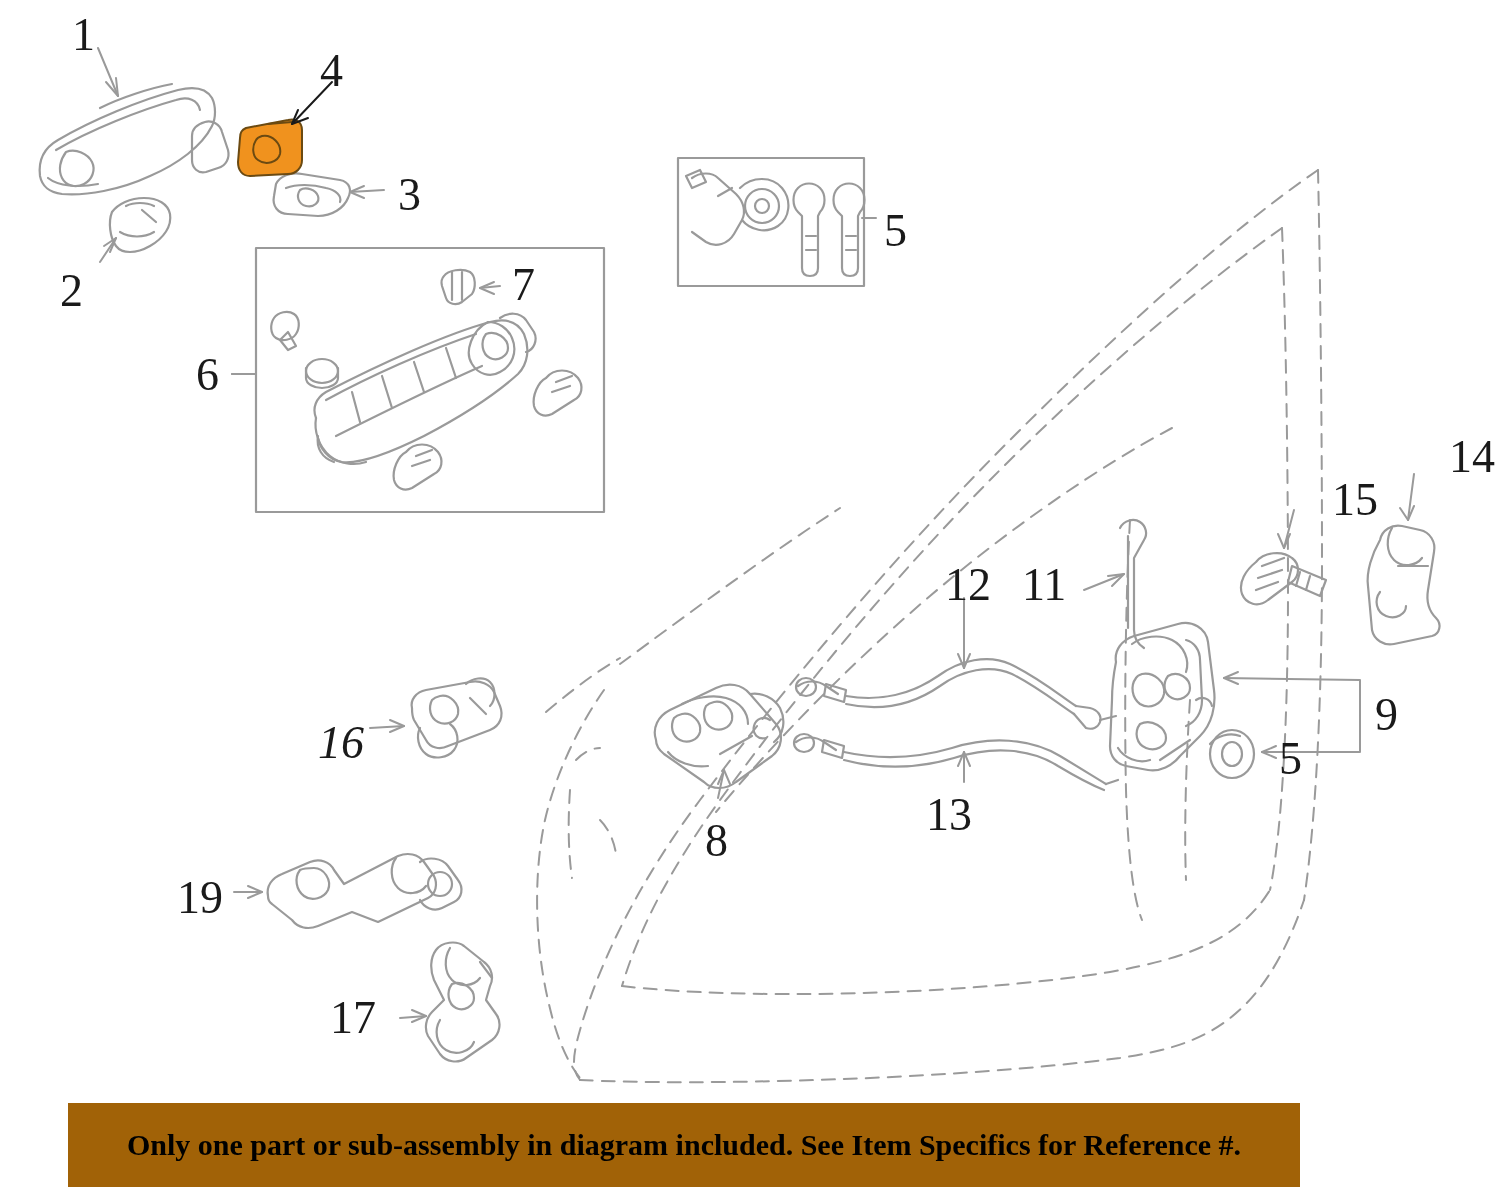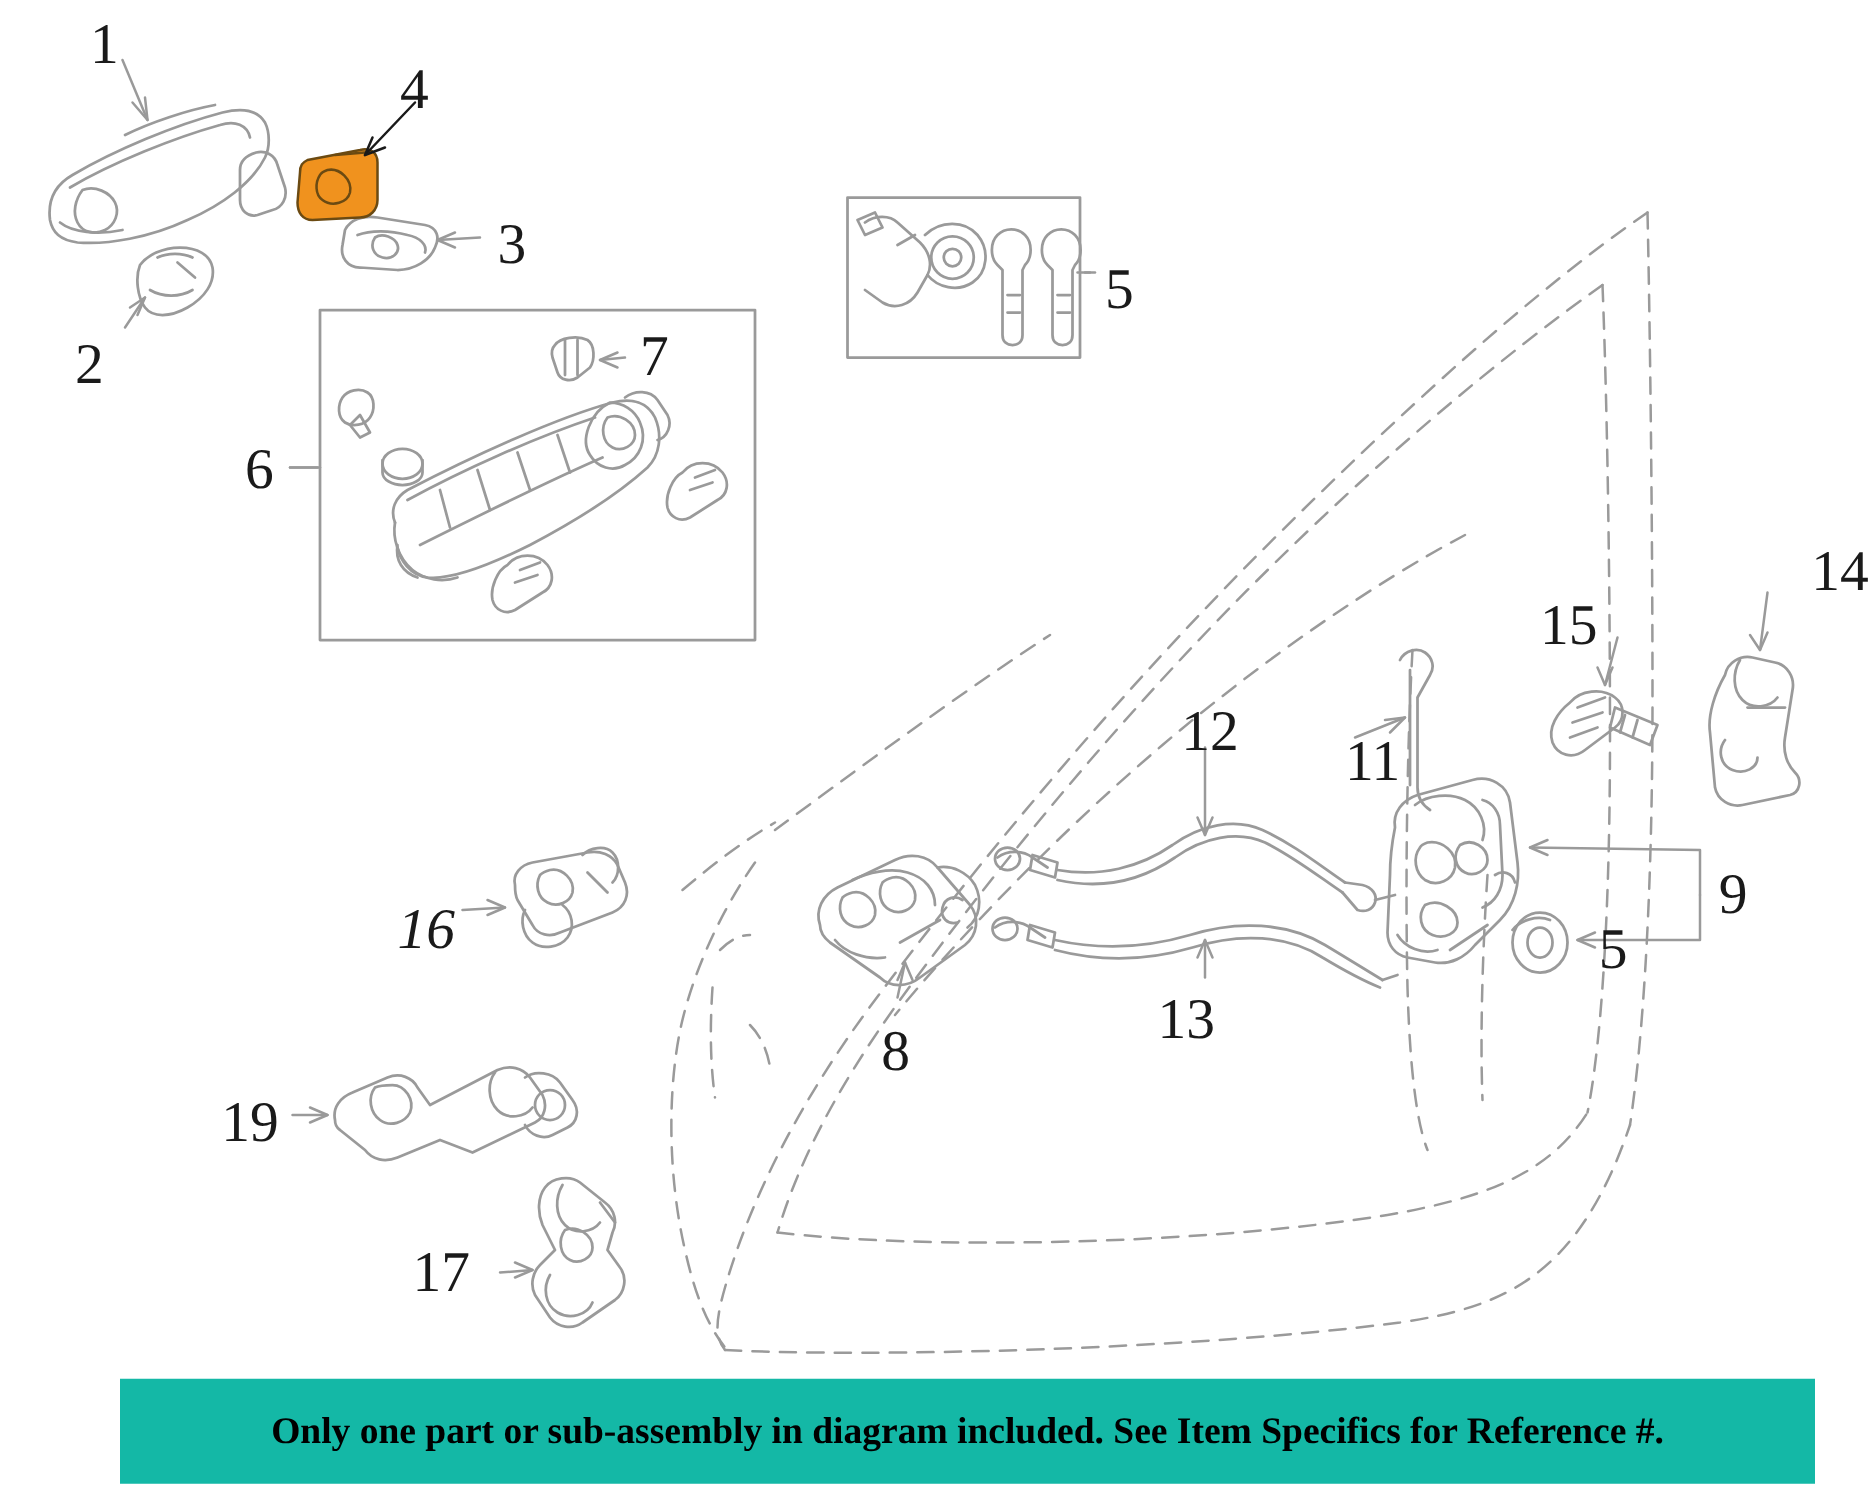--- a/index.html
+++ b/index.html
@@ -29,28 +29,27 @@
     font-family: "Liberation Serif", serif;
     font-size: 46px;
     color: #1a1a1a;
     line-height: 1;
     white-space: nowrap;
   }
   #notice-banner {
     position: absolute;
     left: 68px;
     top: 1103px;
-    width: 1356px;
+    width: 1232px;
     height: 84px;
-    background: #14b8a6;
+    background: #a16207;
     display: flex;
     flex-direction: column;
     align-items: center;
     justify-content: center;
-    margin-left: 28px;
   }
   #notice-banner .line {
     font-family: "Liberation Serif", serif;
     font-weight: bold;
     font-size: 30px;
     color: #000000;
     line-height: 1.32;
     white-space: nowrap;
   }
 </style>
@@ -254,25 +253,25 @@
   <div class="callout" style="left:72px; top:12px;">1</div>
   <div class="callout" style="left:60px; top:268px;">2</div>
   <div class="callout" style="left:398px; top:172px;">3</div>
   <div class="callout" style="left:320px; top:48px;">4</div>
   <div class="callout" style="left:884px; top:208px;">5</div>
   <div class="callout" style="left:196px; top:352px;">6</div>
   <div class="callout" style="left:512px; top:262px;">7</div>
   <div class="callout" style="left:705px; top:818px;">8</div>
   <div class="callout" style="left:1375px; top:692px;">9</div>
   <div class="callout" style="left:1279px; top:736px;">5</div>
-  <div class="callout" style="left:1076px; top:562px;margin-top:24px;">11</div>
+  <div class="callout" style="left:1022px; top:562px;">11</div>
   <div class="callout" style="left:945px; top:562px;text-align:center;">12</div>
   <div class="callout" style="left:926px; top:792px;">13</div>
   <div class="callout" style="left:1449px; top:434px;">14</div>
-  <div class="callout" style="left:1232px; top:477px;">15</div>
+  <div class="callout" style="left:1332px; top:477px;">15</div>
   <div class="callout" style="left:318px; top:720px;font-style:italic;">16</div>
   <div class="callout" style="left:330px; top:995px;">17</div>
   <div class="callout" style="left:177px; top:875px;">19</div>
 
   <div id="notice-banner">
     <div class="line">Only one part or sub-assembly in diagram included. See Item Specifics for Reference #.</div>
   </div>
 
 </div>
 

